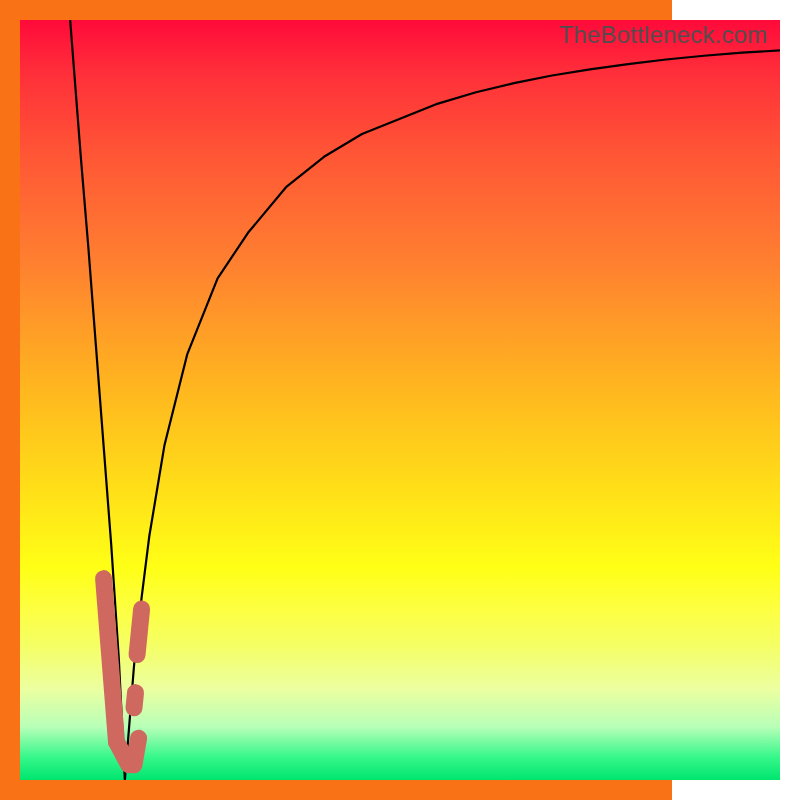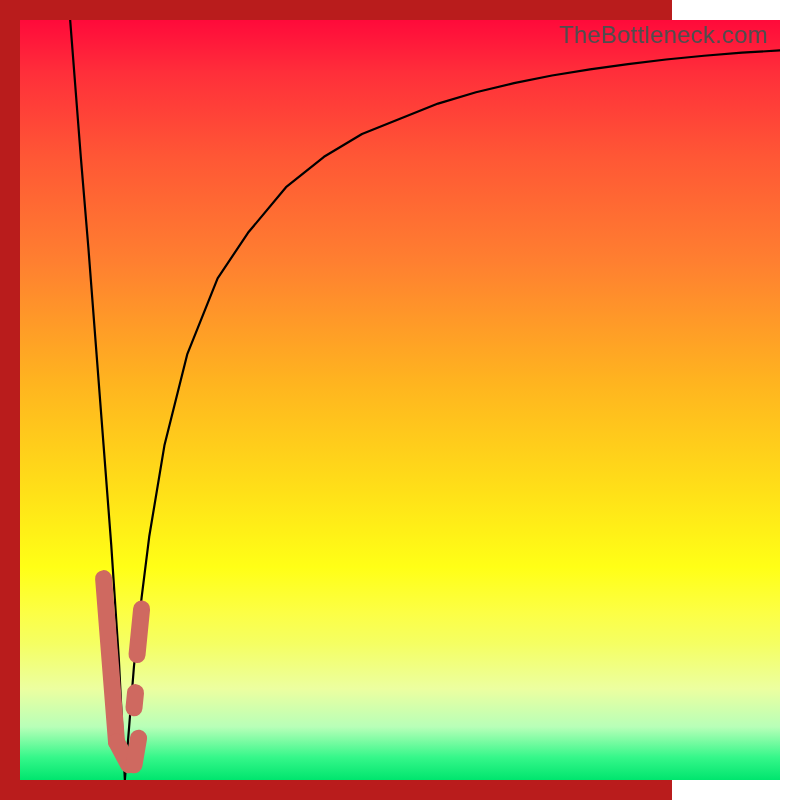--- a/index.html
+++ b/index.html
@@ -7,21 +7,21 @@
     padding: 0;
     width: 800px;
     height: 800px;
     overflow: hidden;
     font-family: Arial, Helvetica, sans-serif;
   }
   .frame {
     position: relative;
     width: 672px;
     height: 800px;
-    background: #b91c1c;
+    background: #f97316;
   }
   .plot-area {
     position: absolute;
     left: 20px;
     top: 20px;
     width: 760px;
     height: 760px;
     background: linear-gradient(to bottom,
       #ff0a3a 0%,
       #ff2f3a 7%,

